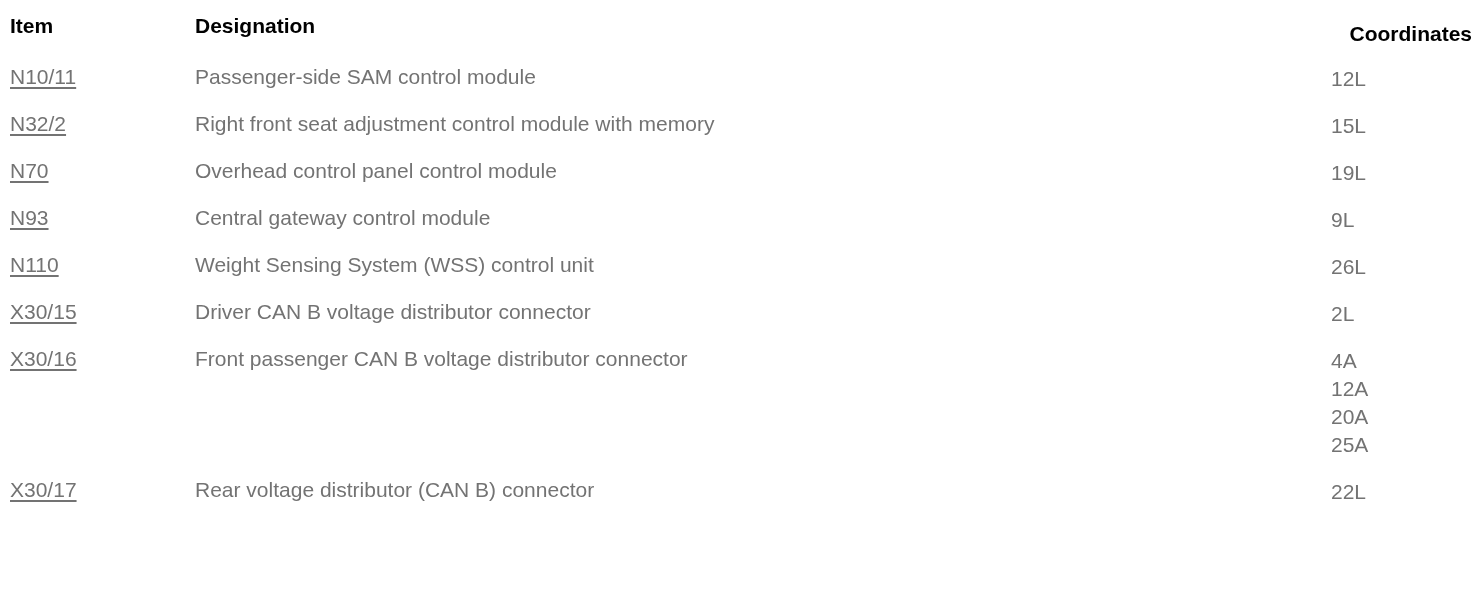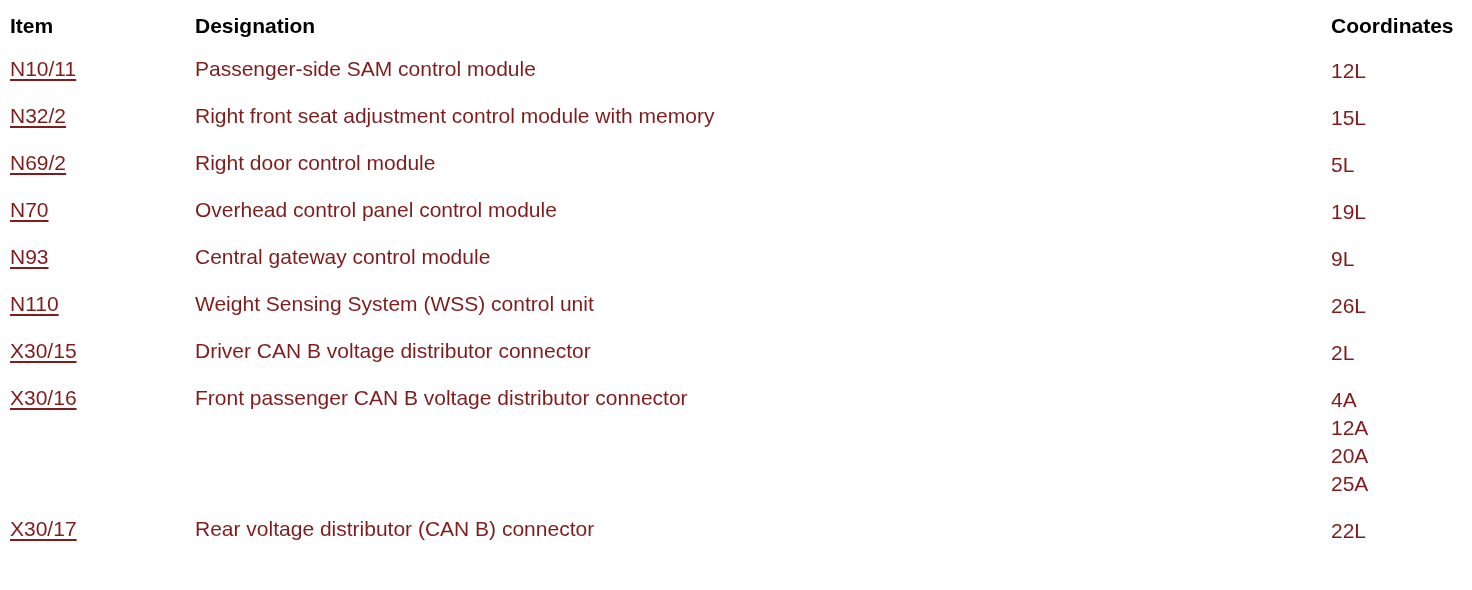--- a/index.html
+++ b/index.html
@@ -34,30 +34,30 @@
     text-align: left;
     vertical-align: top;
     font-size: 21px;
     font-weight: bold;
     line-height: 24px;
     padding: 0;
     white-space: nowrap;
   }
   thead th.h-item    { padding: 14px 0 0 10px; }
   thead th.h-desig   { padding: 14px 0 0 5px; margin-left: 28px; }
-  thead th.h-coord   { padding: 14px 0 0 21px; }
+  thead th.h-coord   { padding: 22px 0 0 21px; text-align: right; }
 
   tbody td {
     text-align: left;
     vertical-align: top;
     font-size: 21px;
     font-weight: normal;
     line-height: 23px;
     padding: 0;
-    color: #7f1d1d;
+    color: #737373;
   }
   tbody tr td.cell-item {
     padding: 19px 0 0 10px;
     white-space: nowrap;
   }
   tbody tr td.cell-desig {
     padding: 19px 10px 0 5px;
   }
   tbody tr td.cell-coord {
     padding: 19px 0 0 21px;
@@ -112,29 +112,20 @@
         <tr>
           <td class="cell-item"><span class="item-code">N32/2</span></td>
           <td class="cell-desig"><span class="desig-text">Right front seat adjustment control module with memory</span></td>
           <td class="cell-coord">
             <span class="coord-list">
               <span class="coord-line">15L</span>
             </span>
           </td>
         </tr>
         <tr>
-          <td class="cell-item"><span class="item-code">N69/2</span></td>
-          <td class="cell-desig"><span class="desig-text">Right door control module</span></td>
-          <td class="cell-coord">
-            <span class="coord-list">
-              <span class="coord-line">5L</span>
-            </span>
-          </td>
-        </tr>
-        <tr>
           <td class="cell-item"><span class="item-code">N70</span></td>
           <td class="cell-desig"><span class="desig-text">Overhead control panel control module</span></td>
           <td class="cell-coord">
             <span class="coord-list">
               <span class="coord-line">19L</span>
             </span>
           </td>
         </tr>
         <tr>
           <td class="cell-item"><span class="item-code">N93</span></td>

